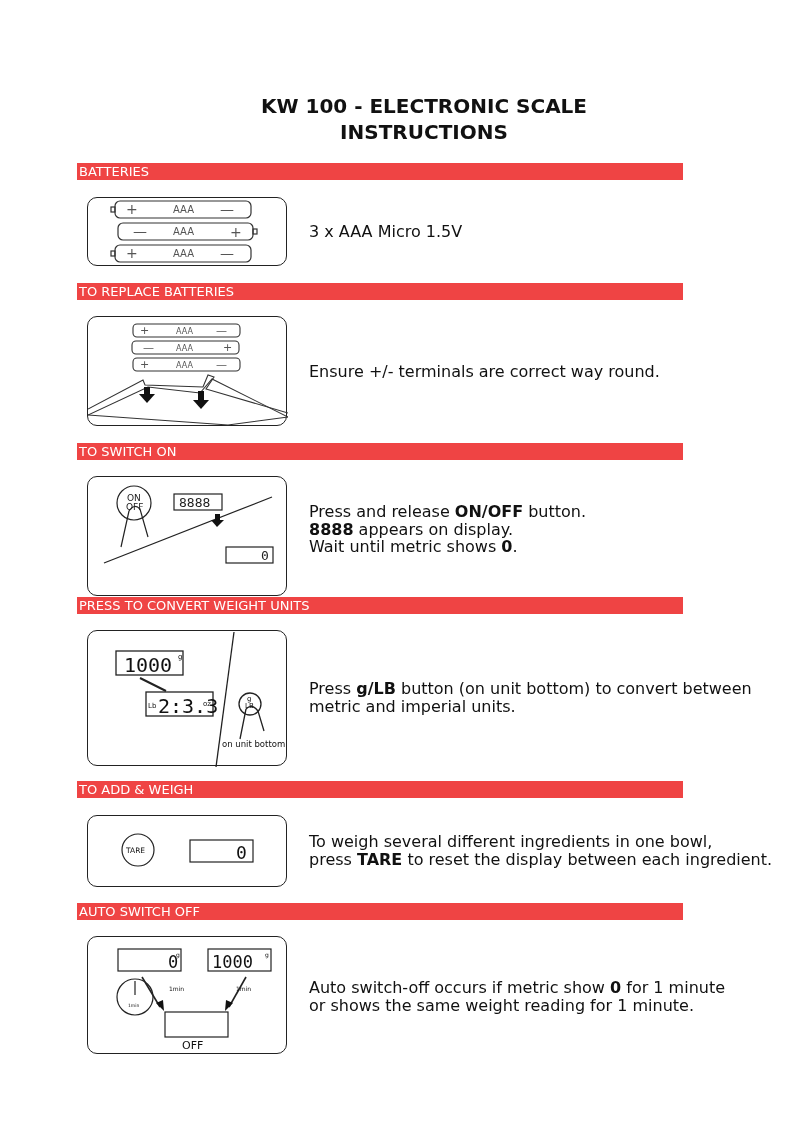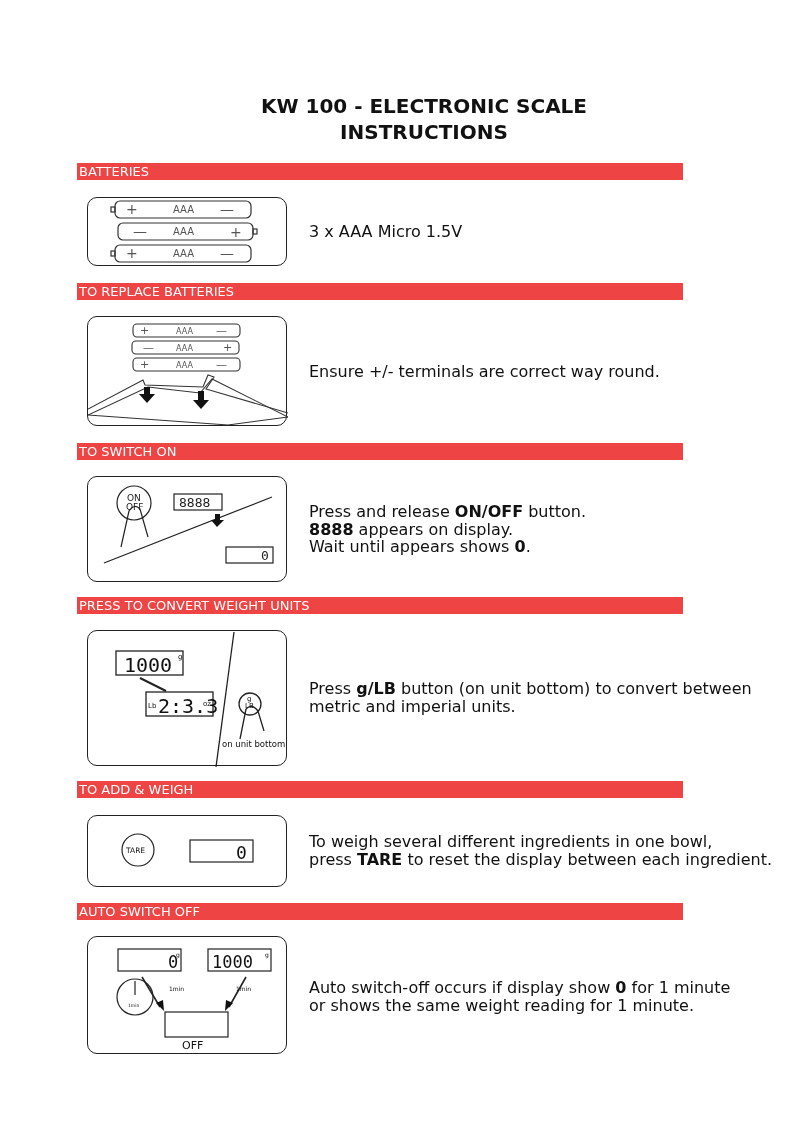--- a/index.html
+++ b/index.html
@@ -71,21 +71,21 @@
       <rect x="56" y="70" width="6" height="8"></rect>
         <path d="M51 77 L67 77 L59 86 Z"></path>
       <rect x="110" y="74" width="6" height="10"></rect>
         <path d="M105 83 L121 83 L113 92 Z"></path>
     </g>
   </svg>
 </div>
 <div class="desc" style="top:363px">Ensure +/- terminals are correct way round.</div>
 
 <div class="bar" style="top:443px">TO SWITCH ON</div>
-<div class="fig" style="top:476px;height:106px">
+<div class="fig" style="top:476px;height:120px">
   <svg width="200" height="106">
     <g stroke="#222" fill="none" stroke-width="1.2">
       <circle cx="46" cy="26" r="17"></circle>
       <line x1="16" y1="86" x2="184" y2="20"></line>
       <rect x="86" y="17" width="48" height="16"></rect>
       <rect x="138" y="70" width="47" height="16"></rect>
       <path d="M41 34 Q46 26 52 32 L60 60 M41 34 L33 70"></path>
     </g>
     <g font-family="DejaVu Sans, sans-serif" fill="#222">
       <text id="onTop" x="39" y="24" font-size="9">ON</text>
@@ -95,21 +95,21 @@
     </g>
     <g fill="#111">
         <rect x="127" y="37" width="5" height="7"></rect>
         <path d="M123 43 L136 43 L129 50 Z"></path>
       </g>
   </svg>
 </div>
 <div class="desc" style="top:503px">
   <div><span>Press and release </span><b>ON/OFF</b><span> button.</span></div>
   <div><b>8888</b><span> appears on display.</span></div>
-  <div><span>Wait until appears shows </span><b>0</b><span>.</span></div>
+  <div><span>Wait until metric shows </span><b>0</b><span>.</span></div>
 </div>
 
 <div class="bar" style="top:597px">PRESS TO CONVERT WEIGHT UNITS</div>
 <div class="fig" style="top:630px;height:136px">
   <svg width="200" height="136">
     <g stroke="#222" fill="none" stroke-width="1.3">
       <line x1="146" y1="1" x2="128" y2="136"></line>
       <rect x="28" y="20" width="67" height="24"></rect>
       <rect x="58" y="61" width="67" height="24"></rect>
       <line x1="52" y1="47" x2="78" y2="60" stroke-width="2"></line>
@@ -173,15 +173,15 @@
       <text id="ar" x="124" y="31" font-size="17" font-family="DejaVu Sans Mono, monospace">1000</text>
       <text id="ag2" x="177" y="20" font-size="6">g</text>
       <text id="tl" x="40" y="70" font-size="4.5">1min</text>
       <text id="l1" x="81" y="54" font-size="6">1min</text>
       <text id="l2" x="148" y="54" font-size="6">1min</text>
       <text id="off" x="94" y="112" font-size="11">OFF</text>
     </g>
   </svg>
 </div>
 <div class="desc" style="top:979px">
-  <div><span>Auto switch-off occurs if display show </span><b>0</b><span> for 1 minute</span></div>
+  <div><span>Auto switch-off occurs if metric show </span><b>0</b><span> for 1 minute</span></div>
   <div><span>or shows the same weight reading for 1 minute.</span></div>
 </div>
 
 </body></html>

